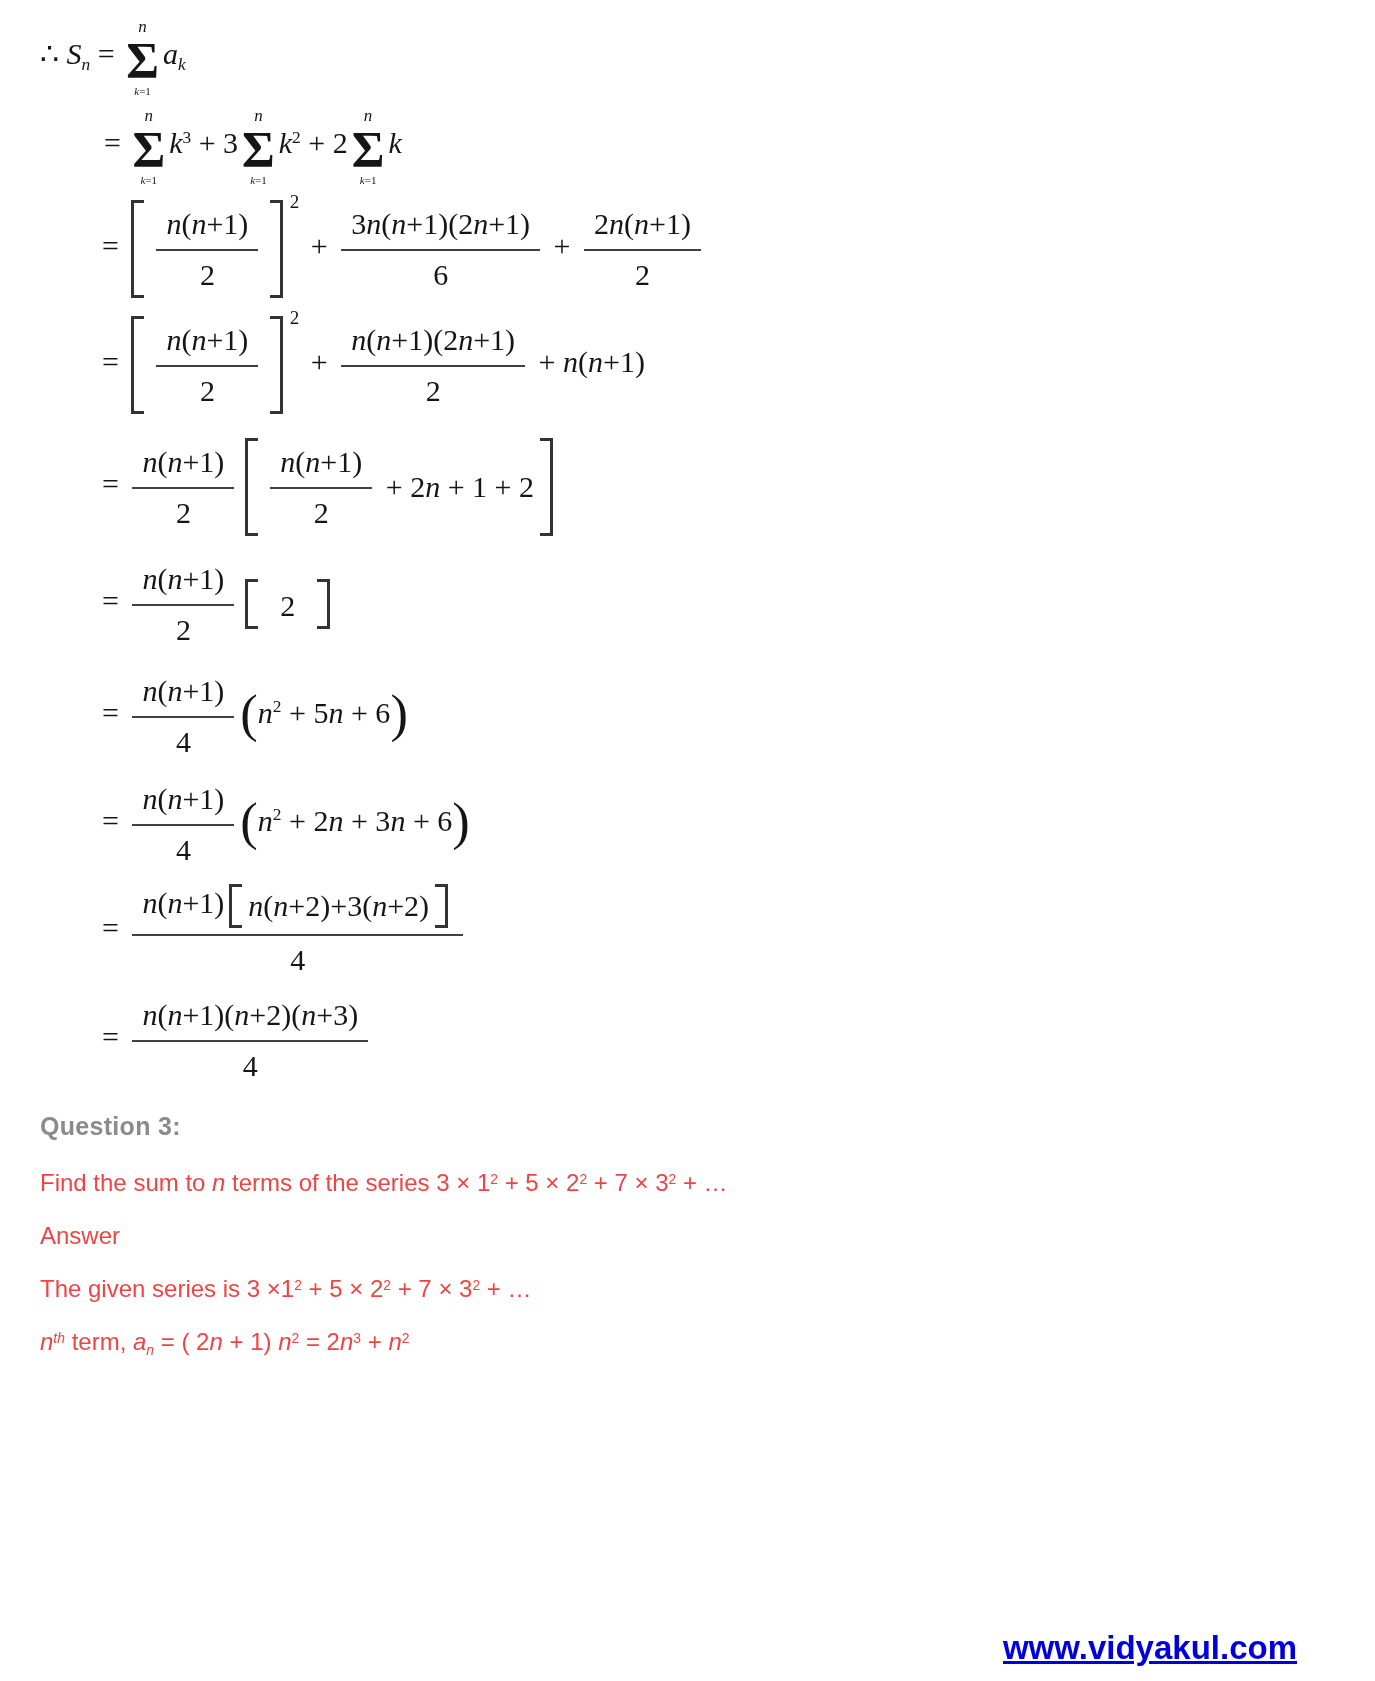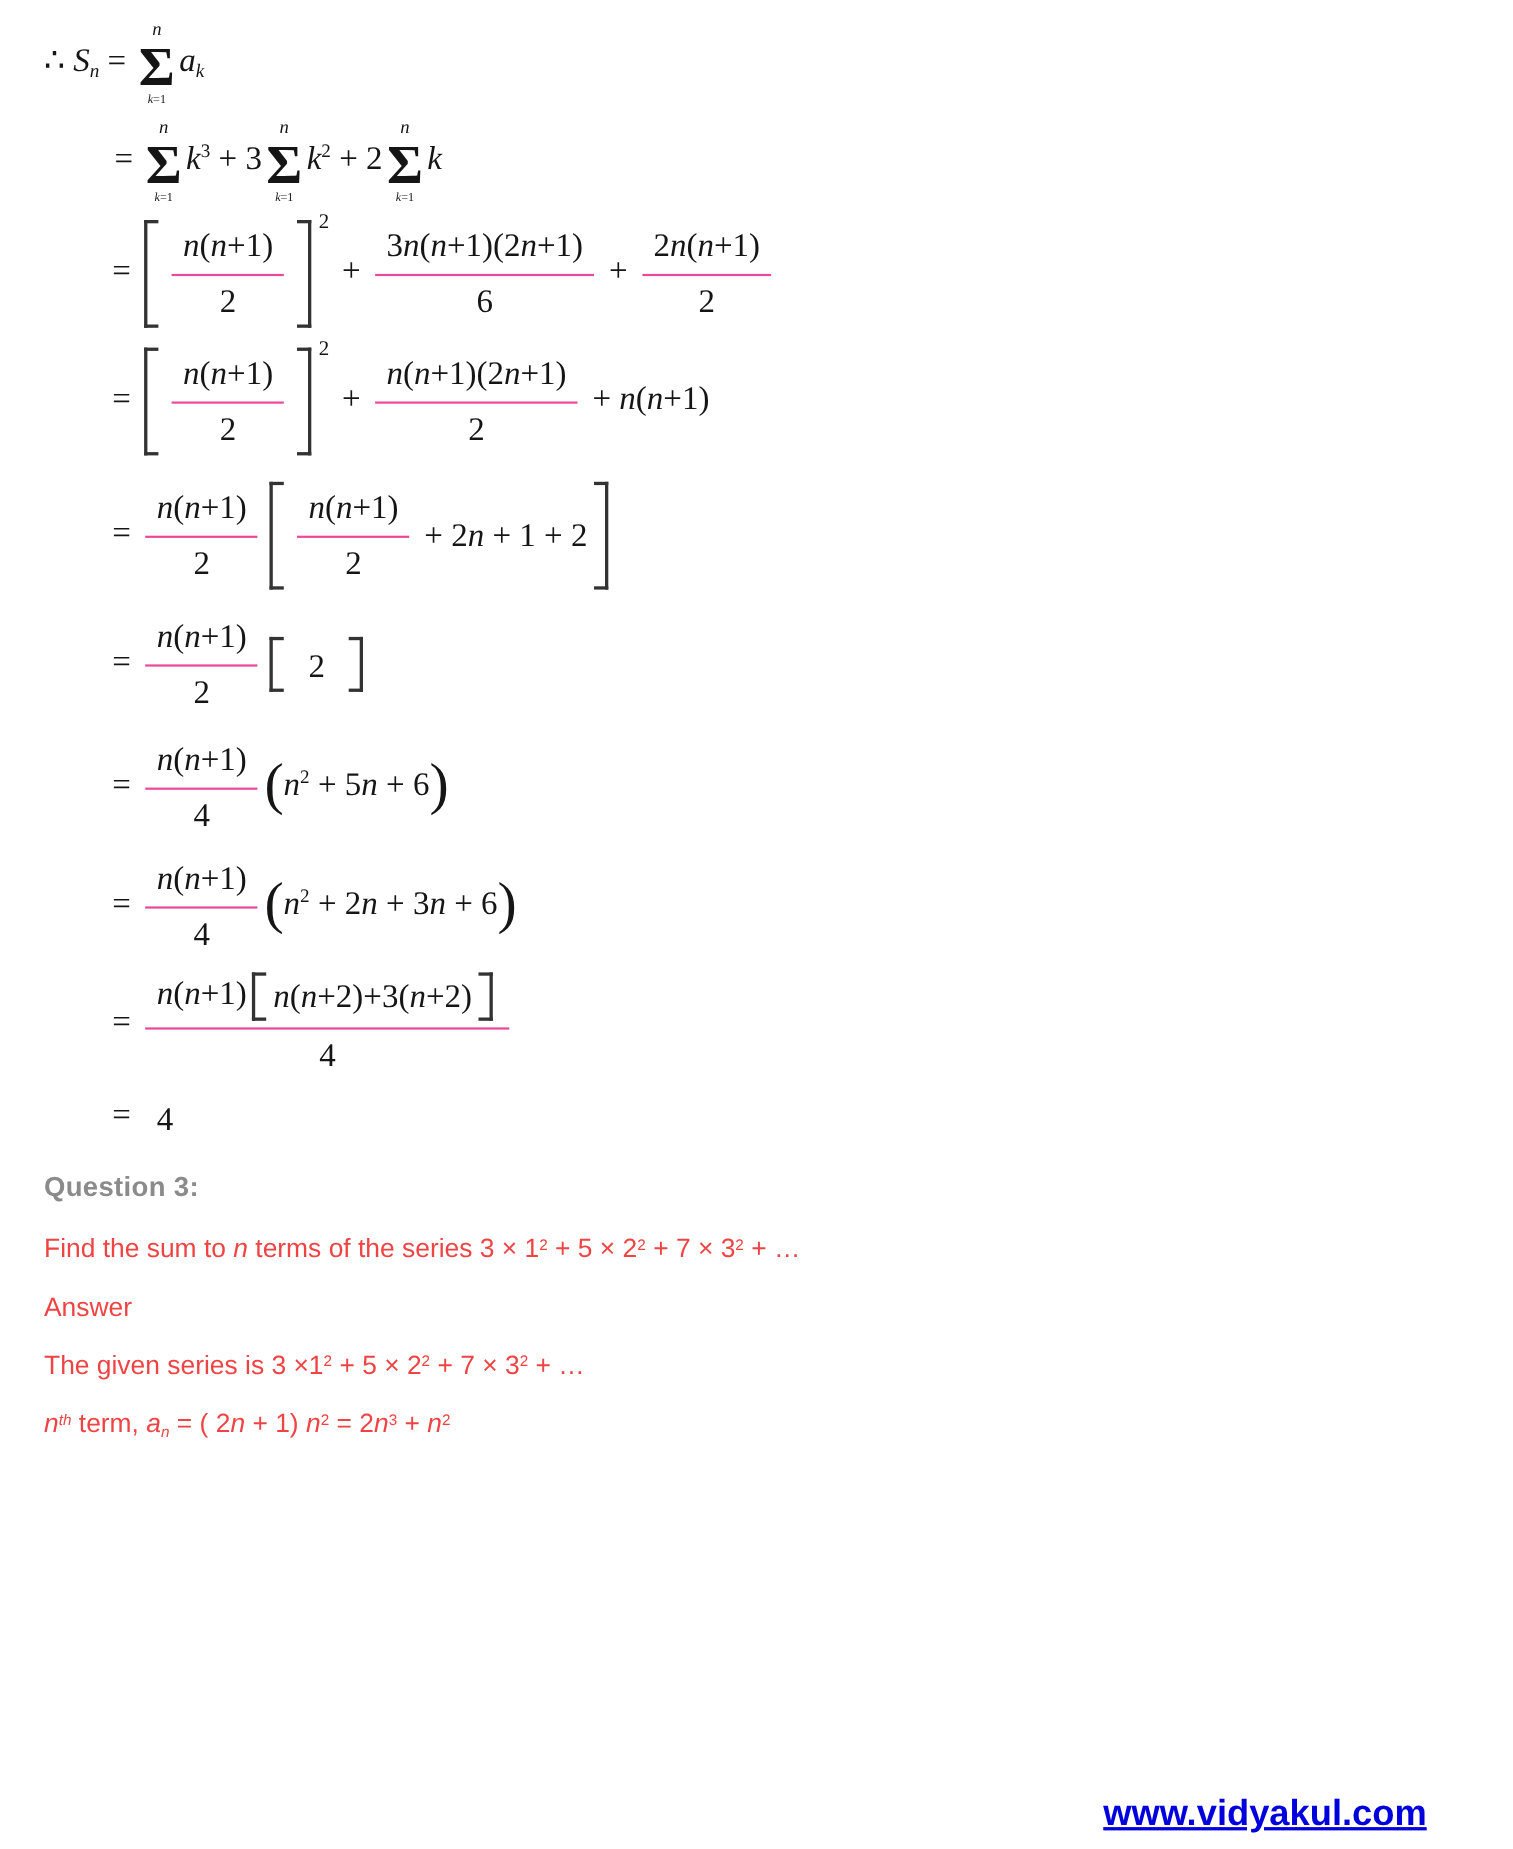--- a/index.html
+++ b/index.html
@@ -8,21 +8,21 @@
 
   
   .fline{font-family:"Liberation Serif","DejaVu Serif",serif;font-size:30px;color:#151515;line-height:1.25;}
   .tok{white-space:pre;}
   .mi{font-style:italic;white-space:pre;}
   .it{font-style:italic;white-space:pre;}
   .sup{font-size:0.58em;position:relative;top:-0.62em;white-space:pre;}
   .sub{font-size:0.58em;position:relative;top:0.33em;white-space:pre;}
 
   .frac{display:inline-flex;flex-direction:column;align-items:center;vertical-align:middle;margin:0 6px;text-align:center;}
-  .fnum{display:inline-block;padding:2px 10px 6px;border-bottom:2px solid #ec4899;}
+  .fnum{display:inline-block;padding:2px 10px 6px;border-bottom:2px solid #404040;}
   .fden{display:inline-block;padding:5px 10px 2px;}
 
   .sum{display:inline-flex;flex-direction:column;align-items:center;vertical-align:middle;margin:0 4px;line-height:1;}
   .stop{font-size:17px;padding-bottom:2px;}
   .sgl{font-size:50px;line-height:0.92;font-weight:600;}
   .sbot{font-size:11px;padding-top:3px;}
 
   .brg{display:inline-flex;align-items:stretch;vertical-align:middle;position:relative;margin:0 5px;}
   .brk{width:10px;flex:none;}
   .brk.l{border-left:3px solid #333;border-top:3px solid #333;border-bottom:3px solid #333;margin-right:6px;}
@@ -137,20 +137,21 @@
           <span class="fnum"><span class="tok"><span class="mi">n</span><span class="tok">(</span><span class="mi">n</span><span class="tok">+1)</span></span><span class="brg">
               <span class="brk l"></span>
               <span class="brbody">
                 <span class="tok"><span class="mi">n</span><span class="tok">(</span><span class="mi">n</span><span class="tok">+2)+3(</span><span class="mi">n</span><span class="tok">+2)</span></span>
               </span>
               <span class="brk r"></span>
             </span></span>
           <span class="fden"><span class="tok"><span class="tok">4</span></span></span>
         </span></div>
     <div class="fline" style="margin:0 0 0 62px"><span class="tok"><span class="tok">= </span></span><span class="frac">
+          <span class="fnum"><span class="tok"><span class="mi">n</span><span class="tok">(</span><span class="mi">n</span><span class="tok">+1)(</span><span class="mi">n</span><span class="tok">+2)(</span><span class="mi">n</span><span class="tok">+3)</span></span></span>
           <span class="fden"><span class="tok"><span class="tok">4</span></span></span>
         </span></div>
 
     <div class="qsection">
       <div class="qheading">Question 3:</div>
       <div class="tline"><span class="tok">Find the sum to </span><span class="it">n</span><span class="tok"> terms of the series 3 × 1</span><span class="sup"><span class="tok">2</span></span><span class="tok"> + 5 × 2</span><span class="sup"><span class="tok">2</span></span><span class="tok"> + 7 × 3</span><span class="sup"><span class="tok">2</span></span><span class="tok"> + …</span></div>
       <div class="tline">Answer</div>
       <div class="tline"><span class="tok">The given series is 3 ×1</span><span class="sup"><span class="tok">2</span></span><span class="tok"> + 5 × 2</span><span class="sup"><span class="tok">2</span></span><span class="tok"> + 7 × 3</span><span class="sup"><span class="tok">2</span></span><span class="tok"> + …</span></div>
       <div class="tline"><span class="it">n</span><span class="sup"><span class="mi">th</span></span><span class="tok"> term, </span><span class="it">a</span><span class="sub"><span class="mi">n</span></span><span class="tok"> = ( 2</span><span class="it">n</span><span class="tok"> + 1) </span><span class="it">n</span><span class="sup"><span class="tok">2</span></span><span class="tok"> = 2</span><span class="it">n</span><span class="sup"><span class="tok">3</span></span><span class="tok"> + </span><span class="it">n</span><span class="sup"><span class="tok">2</span></span></div>
     </div>

